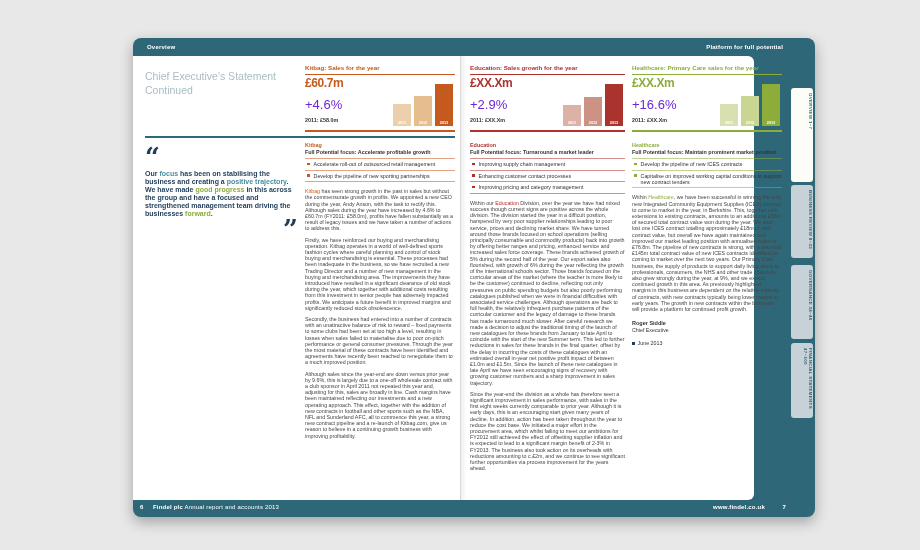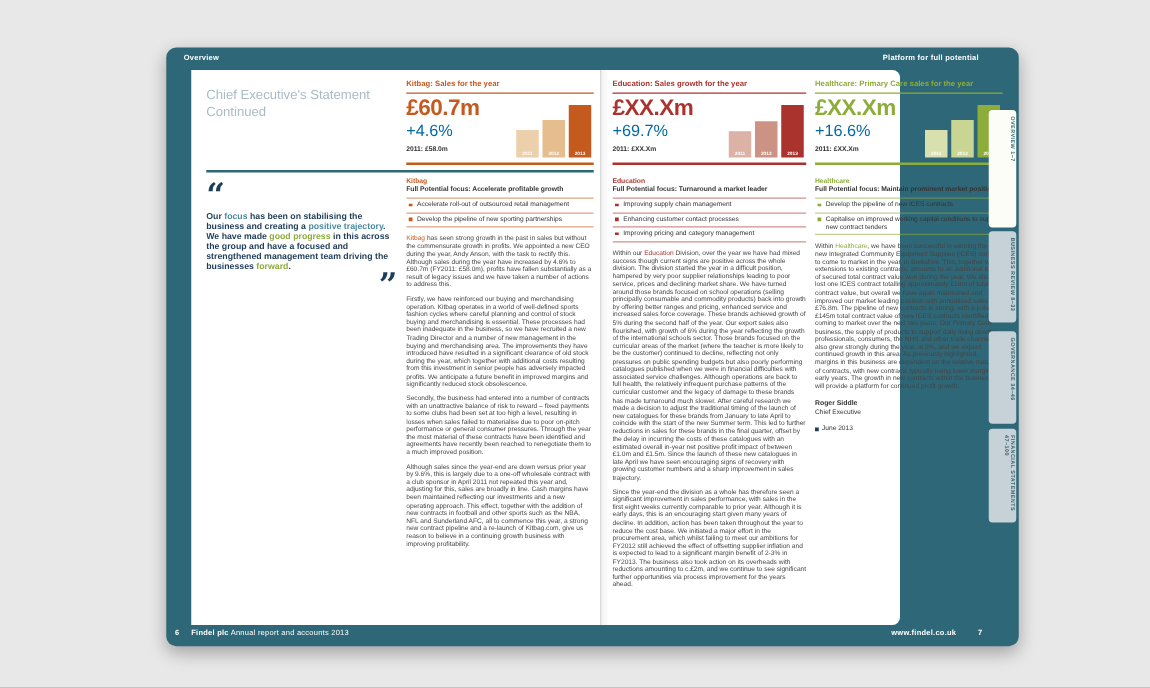--- a/index.html
+++ b/index.html
@@ -1,18 +1,18 @@
 <!DOCTYPE html>
 <html><head>
 <meta charset="utf-8">
 <style>
   * { margin:0; padding:0; box-sizing:border-box; }
   html,body { width:920px; height:550px; background:#e8e8e8; font-family:"Liberation Sans", sans-serif; overflow:hidden; }
   .spread { position:absolute; left:133px; top:38px; width:682px; height:479px; background:#2e6878; border-radius:8px; box-shadow:0 5px 14px rgba(0,0,0,0.30); }
-  .white { position:absolute; left:0; top:18px; width:567px; height:444px; background:#ffffff; border-radius:0 6px 6px 0;margin-left:20px; }
+  .white { position:absolute; left:0; top:18px; width:621px; height:444px; background:#ffffff; border-radius:0 6px 6px 0; }
   .gutter { position:absolute; left:327px; top:0; width:1px; height:444px; background:#d9d9d9; }
   .gutter-shade { position:absolute; left:328px; top:0; width:6px; height:444px; background:linear-gradient(to right, rgba(0,0,0,0.06), rgba(0,0,0,0)); }
 
   
   .band-text { position:absolute; color:#ffffff; font-size:6px; font-weight:bold; letter-spacing:0.2px; }
   .hdr-left { left:14px; top:6px; }
   .hdr-right { right:32px; top:6px; }
   .ftr { top:466px; }
   .ftr-pageno { font-weight:bold; }
   .ftr-left-no { left:7px; }
@@ -30,22 +30,22 @@
 
   .page-title { position:absolute; left:12px; top:14px; width:165px; font-size:10.5px; line-height:13.5px; color:#a9bcc4; font-weight:normal; }
 
   
   .stat { position:absolute; top:8px; height:68px; width:150px; }
   .stat-kitbag     { left:172px; }
   .stat-education  { left:337px; width:155px; }
   .stat-healthcare { left:499px; }
   .stat-title { font-size:6.2px; font-weight:bold; }
   .stat-rule-top { position:absolute; left:0; right:0; top:10px; height:1px; }
-  .stat-value { position:absolute; left:0; top:12px; font-size:18px; font-weight:bold; letter-spacing:-0.4px;text-align:center; }
-  .stat-growth { position:absolute; left:0; top:33px; font-size:13px; color:#0369a1; font-weight:normal; }
+  .stat-value { position:absolute; left:0; top:12px; font-size:12px; font-weight:bold; letter-spacing:-0.4px;text-align:center; }
+  .stat-growth { position:absolute; left:0; top:33px; font-size:13px; color:#6d28d9; font-weight:normal; }
   .stat-prior { position:absolute; left:0; top:53px; font-size:5.4px; font-weight:bold; color:#333; }
   .stat-rule-bottom { position:absolute; left:0; right:0; bottom:0; height:2px; }
   .mini-chart { position:absolute; right:2px; bottom:6px; width:60px; height:42px; display:flex; align-items:flex-end; gap:3px; }
   .bar { position:relative; width:18px; }
   .bar-label { position:absolute; bottom:1px; left:0; width:100%; text-align:center; font-size:3.8px; font-weight:bold; color:#ffffff; }
 
   .acc-o { color:#c55a1e; } .bg-o { background:#c55a1e; }
   .acc-r { color:#ab332e; } .bg-r { background:#ab332e; }
   .acc-g { color:#8cad39; } .bg-g { background:#8cad39; }
 
@@ -125,21 +125,21 @@
             <span class="bar-label">2013</span>
           </div>
       </div>
       <div class="stat-rule-bottom bg-o"></div>
     </div>
 
     <div class="stat stat-education">
       <div class="stat-title acc-r">Education: Sales growth for the year</div>
       <div class="stat-rule-top bg-r"></div>
       <div class="stat-value acc-r">£XX.Xm</div>
-      <div class="stat-growth">+69.7%</div>
+      <div class="stat-growth">+2.9%</div>
       <div class="stat-prior">2011: £XX.Xm</div>
       <div class="mini-chart">
         <div class="bar" style="height: 50%; background-color: rgb(220, 178, 166);">
             <span class="bar-label">2011</span>
           </div>
         <div class="bar" style="height: 70%; background-color: rgb(204, 147, 132);">
             <span class="bar-label">2012</span>
           </div>
         <div class="bar" style="height: 100%; background-color: rgb(171, 51, 46);">
             <span class="bar-label">2013</span>

